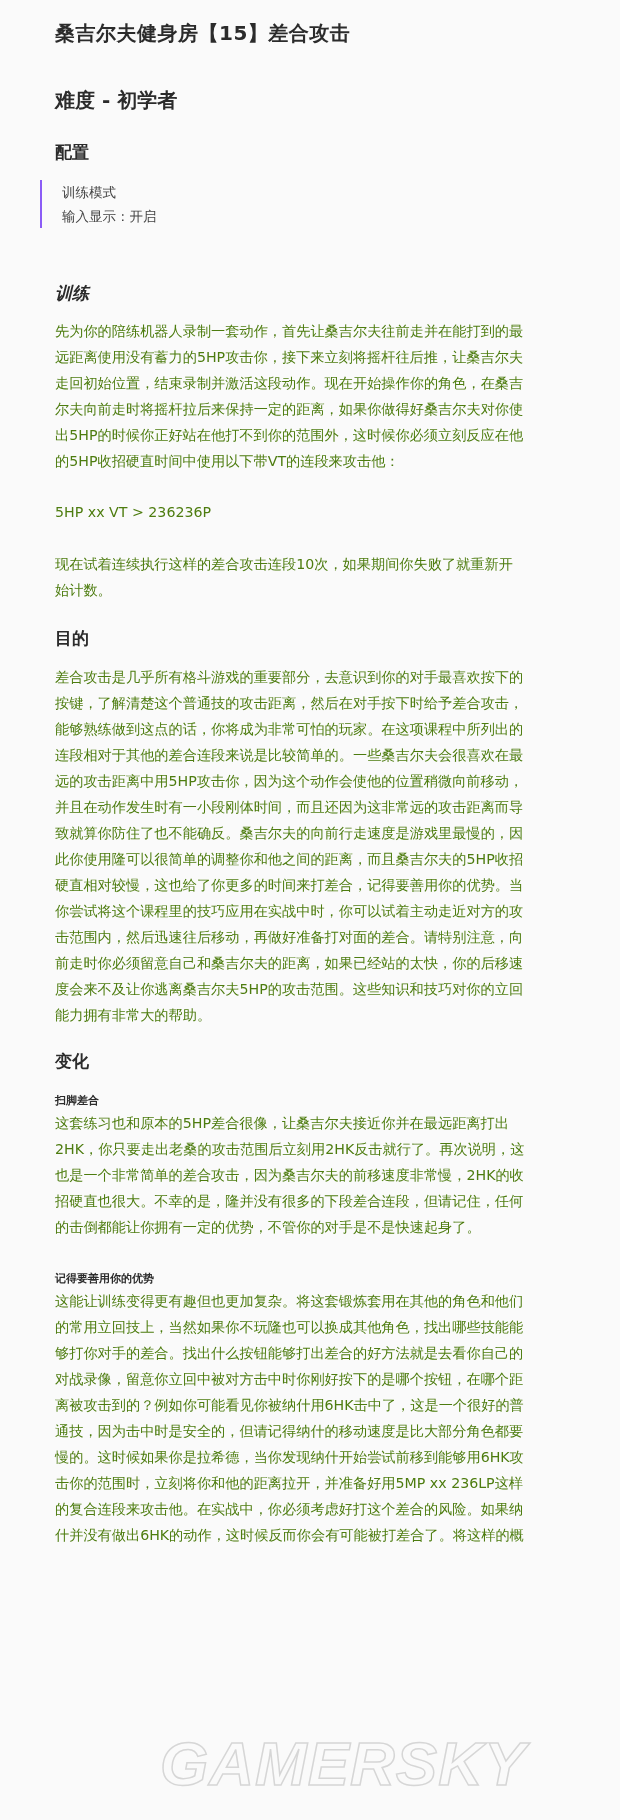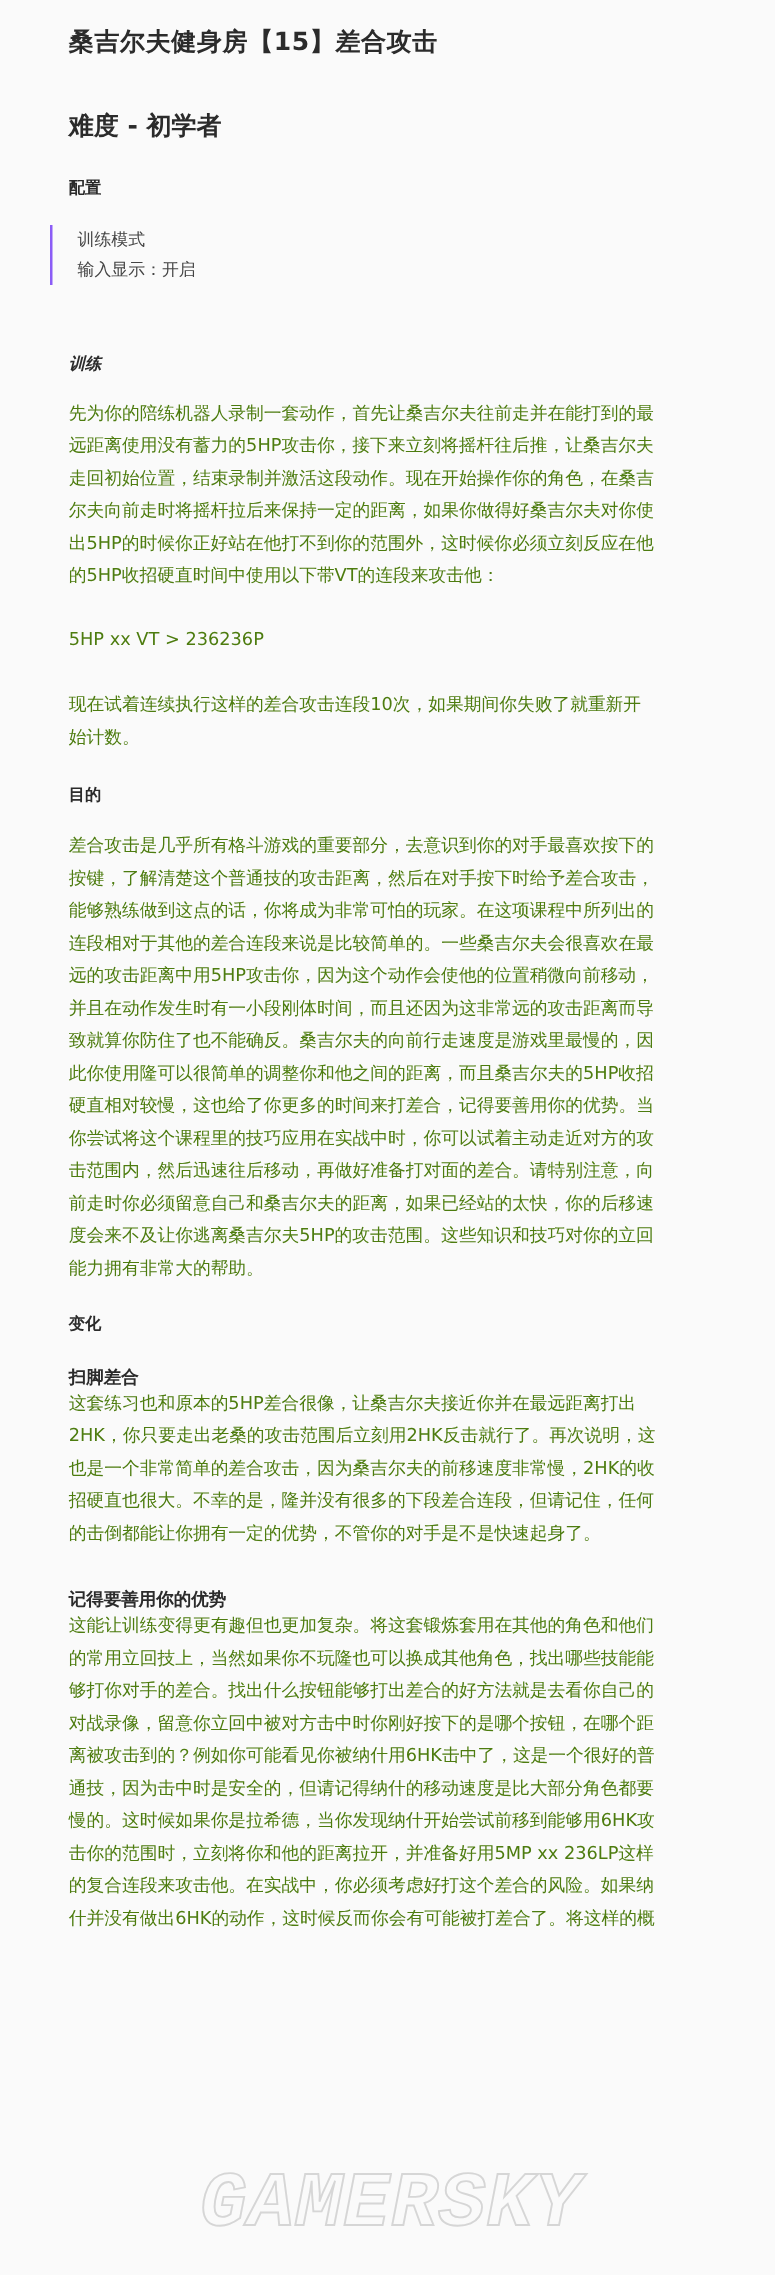--- a/index.html
+++ b/index.html
@@ -16,25 +16,25 @@
     position: absolute; left: 55px; top: 20px;
     font-size: 20px; font-weight: bold; color: #2b2b2b; letter-spacing: 0.5px;
     white-space: nowrap;
   }
   .h2 {
     position: absolute; left: 55px;
     font-size: 20px; font-weight: bold; color: #2b2b2b; white-space: nowrap;
   }
   .h3 {
     position: absolute; left: 55px;
-    font-size: 13px; font-weight: bold; color: #2b2b2b; white-space: nowrap;
+    font-size: 17px; font-weight: bold; color: #2b2b2b; white-space: nowrap;
   }
   .h4 {
     position: absolute; left: 55px;
-    font-size: 14px; font-weight: bold; color: #2b2b2b; white-space: nowrap;
+    font-size: 11px; font-weight: bold; color: #2b2b2b; white-space: nowrap;
   }
   .para {
     position: absolute; left: 55px; width: 520px;
   }
   .line {
     display: block; height: 26px; line-height: 26px;
     font-size: 14.2px; color: #4d7c0f; white-space: nowrap;
   }
   .quote {
     position: absolute; left: 40px; top: 180px; width: 400px;
@@ -43,21 +43,21 @@
   .quote .qline {
     display: block; height: 24px; line-height: 24px;
     font-size: 13.5px; color: #444444; white-space: nowrap;
   }
   .watermark {
     position: absolute; left: 160px; top: 1728px;
     font-size: 62px; font-weight: bold; font-style: italic;
     color: transparent;
     -webkit-text-stroke: 1.5px #d6d6d6;
     letter-spacing: 1px;
-    font-family: Liberation Mono, monospace;
+    font-family: Liberation Sans, sans-serif;
   }
 </style>
 </head>
 <body>
 
 <div>
 
   <div class="h1">桑吉尔夫健身房【15】差合攻击</div>
 
   <div class="h2" style="top:87px;">难度 - 初学者</div>

